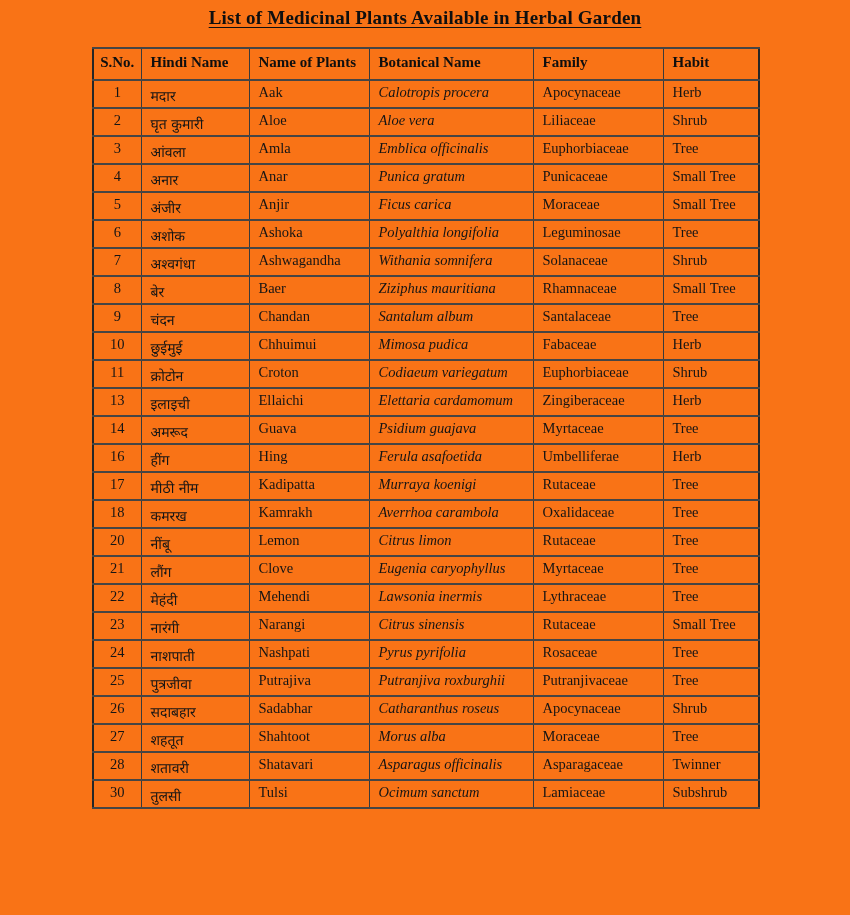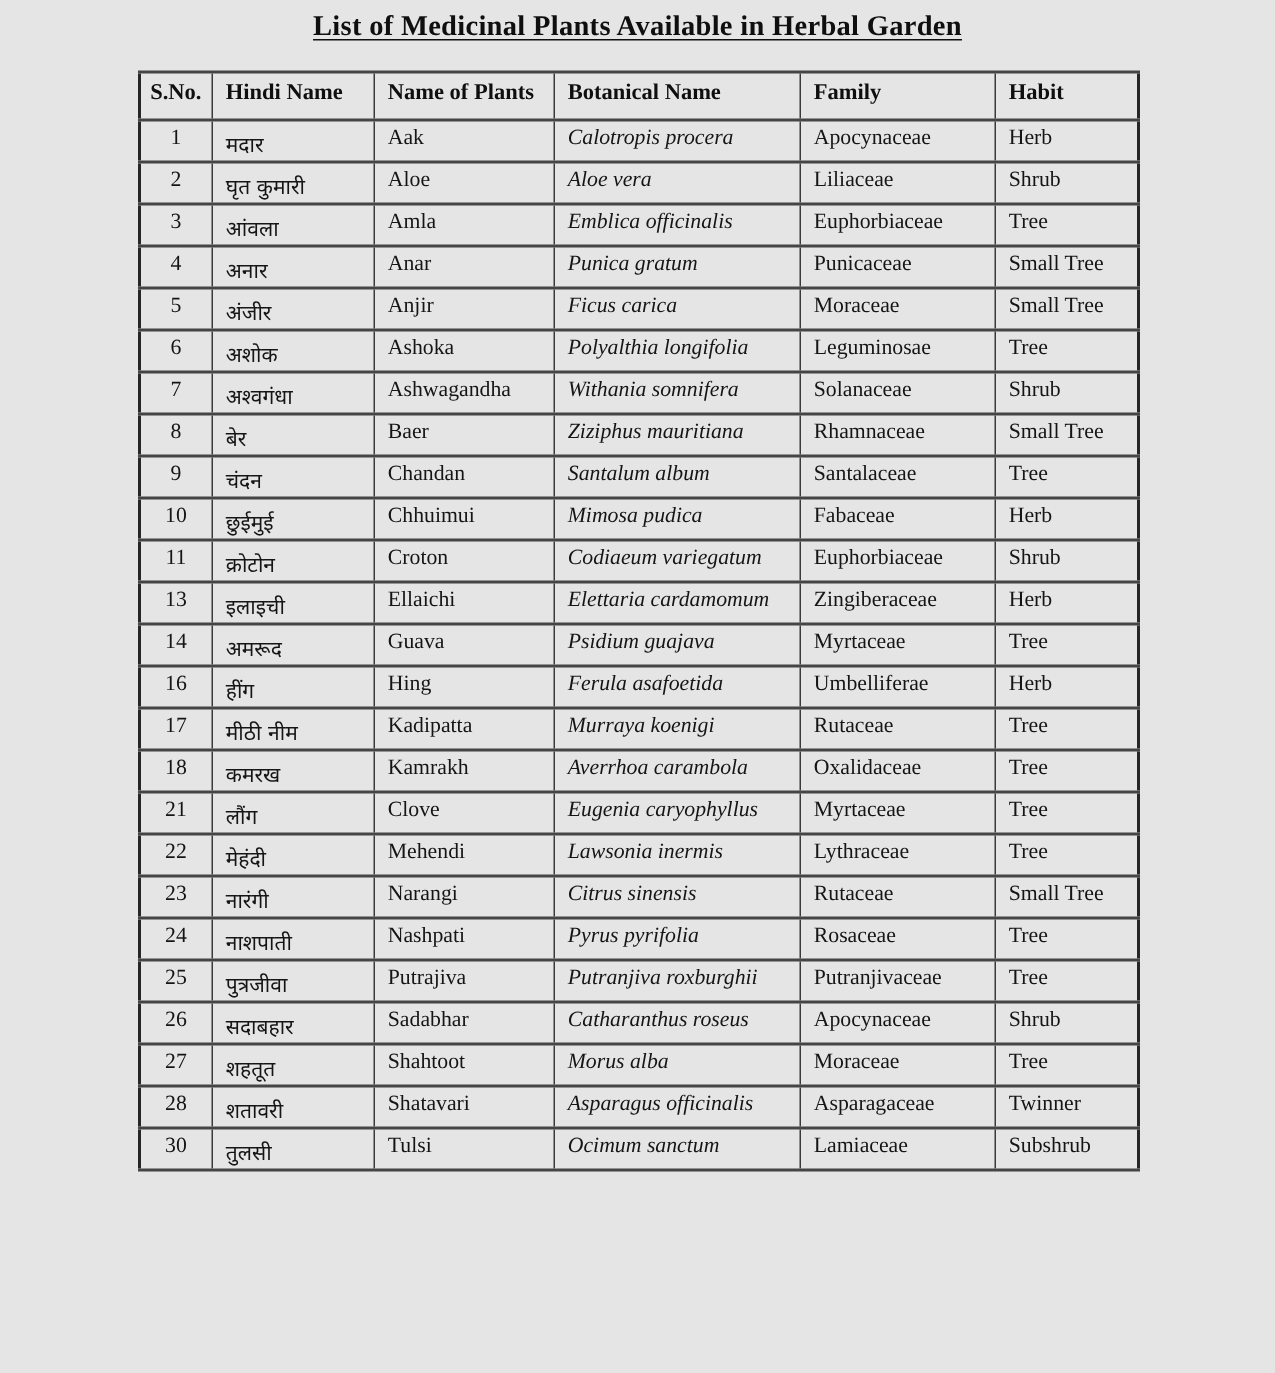--- a/index.html
+++ b/index.html
@@ -3,21 +3,21 @@
 <meta charset="utf-8">
 <style>
   * { margin: 0; padding: 0; box-sizing: border-box; }
   html, body {
     width: 850px; height: 915px;
     background: #ffffff;
     font-family: "Liberation Serif", "DejaVu Serif", serif;
     color: #151515;
     overflow: hidden;
   }
-  .page { position: relative; width: 850px; height: 915px; background: #e5e5e5; }
+  .page { position: relative; width: 850px; height: 915px; background: #f97316; }
   .doc-title {
     position: absolute;
     top: 7px; left: 0; width: 100%;
     text-align: center;
     font-size: 19px;
     font-weight: bold;
     text-decoration: underline;
     text-underline-offset: 3px;
     letter-spacing: 0.2px;
     color: #0f0f0f;
@@ -211,20 +211,28 @@
     </tr>
         <tr>
       <td class="c-sno">18</td>
       <td class="c-hindi">कमरख</td>
       <td class="c-plant">Kamrakh</td>
       <td class="c-botanical">Averrhoa carambola</td>
       <td class="c-family">Oxalidaceae</td>
       <td class="c-habit">Tree</td>
     </tr>
         <tr>
+      <td class="c-sno">20</td>
+      <td class="c-hindi">नींबू</td>
+      <td class="c-plant">Lemon</td>
+      <td class="c-botanical">Citrus limon</td>
+      <td class="c-family">Rutaceae</td>
+      <td class="c-habit">Tree</td>
+    </tr>
+        <tr>
       <td class="c-sno">21</td>
       <td class="c-hindi">लौंग</td>
       <td class="c-plant">Clove</td>
       <td class="c-botanical">Eugenia caryophyllus</td>
       <td class="c-family">Myrtaceae</td>
       <td class="c-habit">Tree</td>
     </tr>
         <tr>
       <td class="c-sno">22</td>
       <td class="c-hindi">मेहंदी</td>

